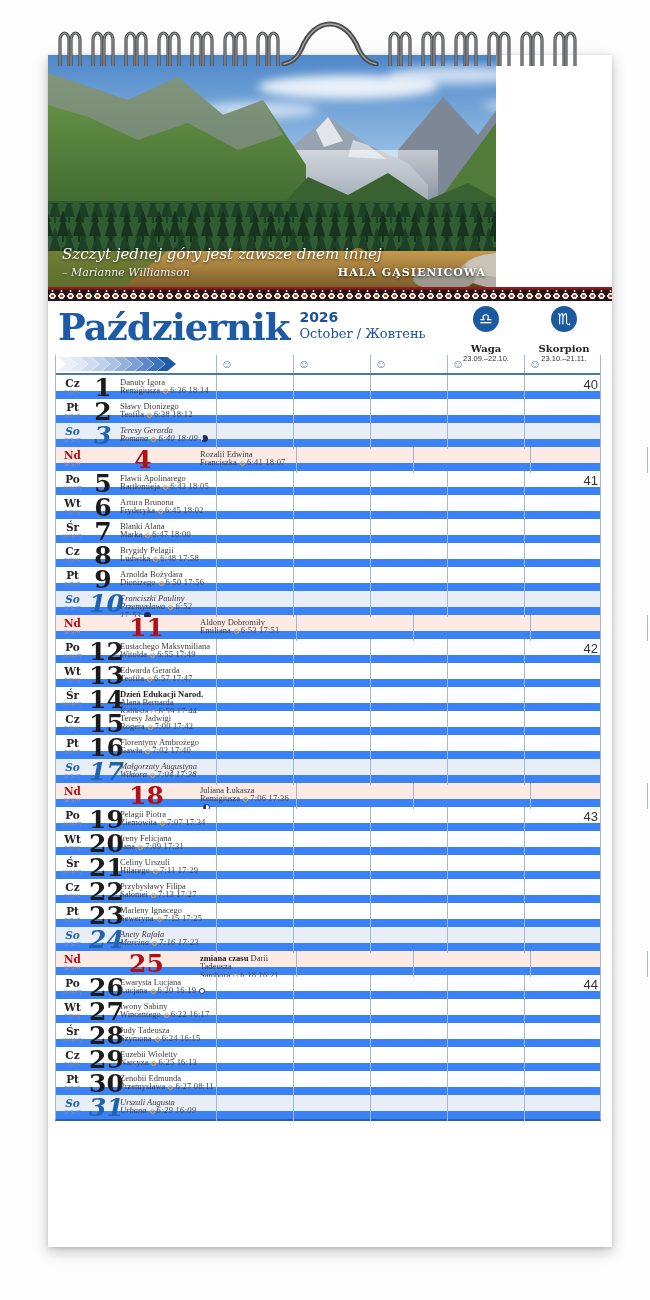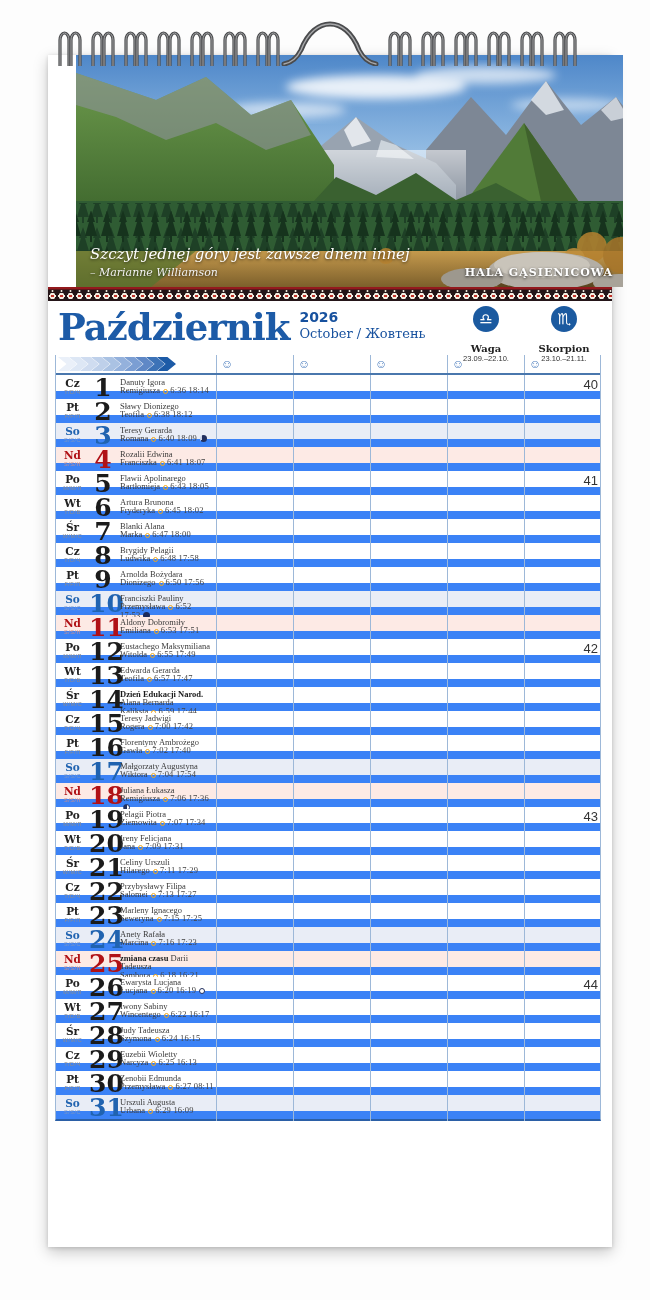--- a/index.html
+++ b/index.html
@@ -3,21 +3,21 @@
 <meta charset="utf-8">
 <style>
   * { margin:0; padding:0; box-sizing:border-box; }
   html,body { width:650px; height:1300px; background:#fdfdfd; font-family:"Liberation Sans", sans-serif; }
   .page { position:relative; width:650px; height:1300px; overflow:hidden; }
   .sheet { position:absolute; left:48px; top:55px; width:564px; height:1192px; background:#ffffff;
            box-shadow:0 5px 14px rgba(0,0,0,.22), 0 1px 4px rgba(0,0,0,.15); }
   
   .binding { position:absolute; left:48px; top:14px; width:564px; height:52px; z-index:5; }
   
-  .photo { position:relative; width:547px; height:232px; overflow:hidden;margin-left:28px; }
+  .photo { position:relative; width:448px; height:232px; overflow:hidden; }
   .photo svg { display:block; }
   .quote { position:absolute; left:14px; bottom:24px; color:#fff; font-family:"DejaVu Serif", serif;
            font-style:italic; font-size:15px; text-shadow:0 1px 3px rgba(0,0,0,.7); }
   .quote-author { position:absolute; left:14px; bottom:8px; color:#f2f2f2; font-family:"DejaVu Serif", serif;
            font-style:italic; font-size:11px; text-shadow:0 1px 3px rgba(0,0,0,.7); }
   .location { position:absolute; right:10px; bottom:8px; color:#fff; font-size:11px; font-weight:bold;
            letter-spacing:1px; text-shadow:0 1px 3px rgba(0,0,0,.8); font-family:"DejaVu Serif", serif; }
   
   .folk { height:14px; background-color:#241518;
     background-image:
@@ -49,22 +49,22 @@
          clip-path:polygon(0 0,55% 0,100% 50%,55% 100%,0 100%,45% 50%); }
   .chv:nth-child(1){background:#eaf0f9;margin-left:0}.chv:nth-child(2){background:#dde7f5}
   .chv:nth-child(3){background:#cfdcf0}.chv:nth-child(4){background:#bed0ea}
   .chv:nth-child(5){background:#aac2e3}.chv:nth-child(6){background:#94b1dc}
   .chv:nth-child(7){background:#7b9ed3}.chv:nth-child(8){background:#5f88c6}
   .chv:nth-child(9){background:#3d73b7}.chv:nth-child(10){background:#1d5ba7}
   .h-note { position:relative; }
   .smiley { position:absolute; left:4px; top:2px; color:#4a7cbd; font-size:12px; line-height:14px; }
   .vr { border-right:1px solid #9db8d8; }
   .row { height:24px; border-bottom:8px solid #3b82f6; background:#fff; }
-  .row.sa { background:#e9edf6; }
-  .row.su { background:#fdeae5; }
+  .row.sa { background:#e9edf6;font-style:italic; }
+  .row.su { background:#fdeae5;gap:40px; }
   .c-day { text-align:center; padding-top:3px; }
   .abbr { font-size:10.5px; font-weight:bold; color:#222; line-height:11px; font-family:"DejaVu Serif", serif; }
   .codes { font-size:5.5px; color:#8d8d8d; letter-spacing:.5px; line-height:7px; }
   .sa .abbr { color:#2063b0; } .sa .codes { color:#7d97c2; }
   .su .abbr { color:#b01116; } .su .codes { color:#c98f8f; }
   .c-num { font-family:"DejaVu Serif", serif; font-weight:bold; font-size:25px; line-height:26px;
            color:#1b1b1b; text-align:center; }
   .sa .c-num { color:#2063b0; } .su .c-num { color:#b01116; }
   .c-names { padding:2.5px 2px 0 3px; font-family:"Liberation Serif", serif; font-size:8.5px;
              line-height:8.6px; color:#3b3b3b; overflow:hidden; }
@@ -537,21 +537,21 @@
             <div class="c-note"></div>
           </div>
           <div class="row sa">
             <div class="c-day">
               <div class="abbr">So</div>
               <div class="codes">S/S/C</div>
             </div>
             <div class="c-num">17</div>
             <div class="c-names vr">
               <div class="l">Małgorzaty Augustyna</div>
-              <div class="l">Wiktora <span class="sun"></span><span class="times">7:04 17:54</span></div>
+              <div class="l">Wiktora <span class="sun"></span><span class="times">7:04 17:38</span></div>
             </div>
             <div class="c-note vr"></div>
             <div class="c-note vr"></div>
             <div class="c-note vr"></div>
             <div class="c-note vr"></div>
             <div class="c-note"></div>
           </div>
           <div class="row su">
             <div class="c-day">
               <div class="abbr">Nd</div>

